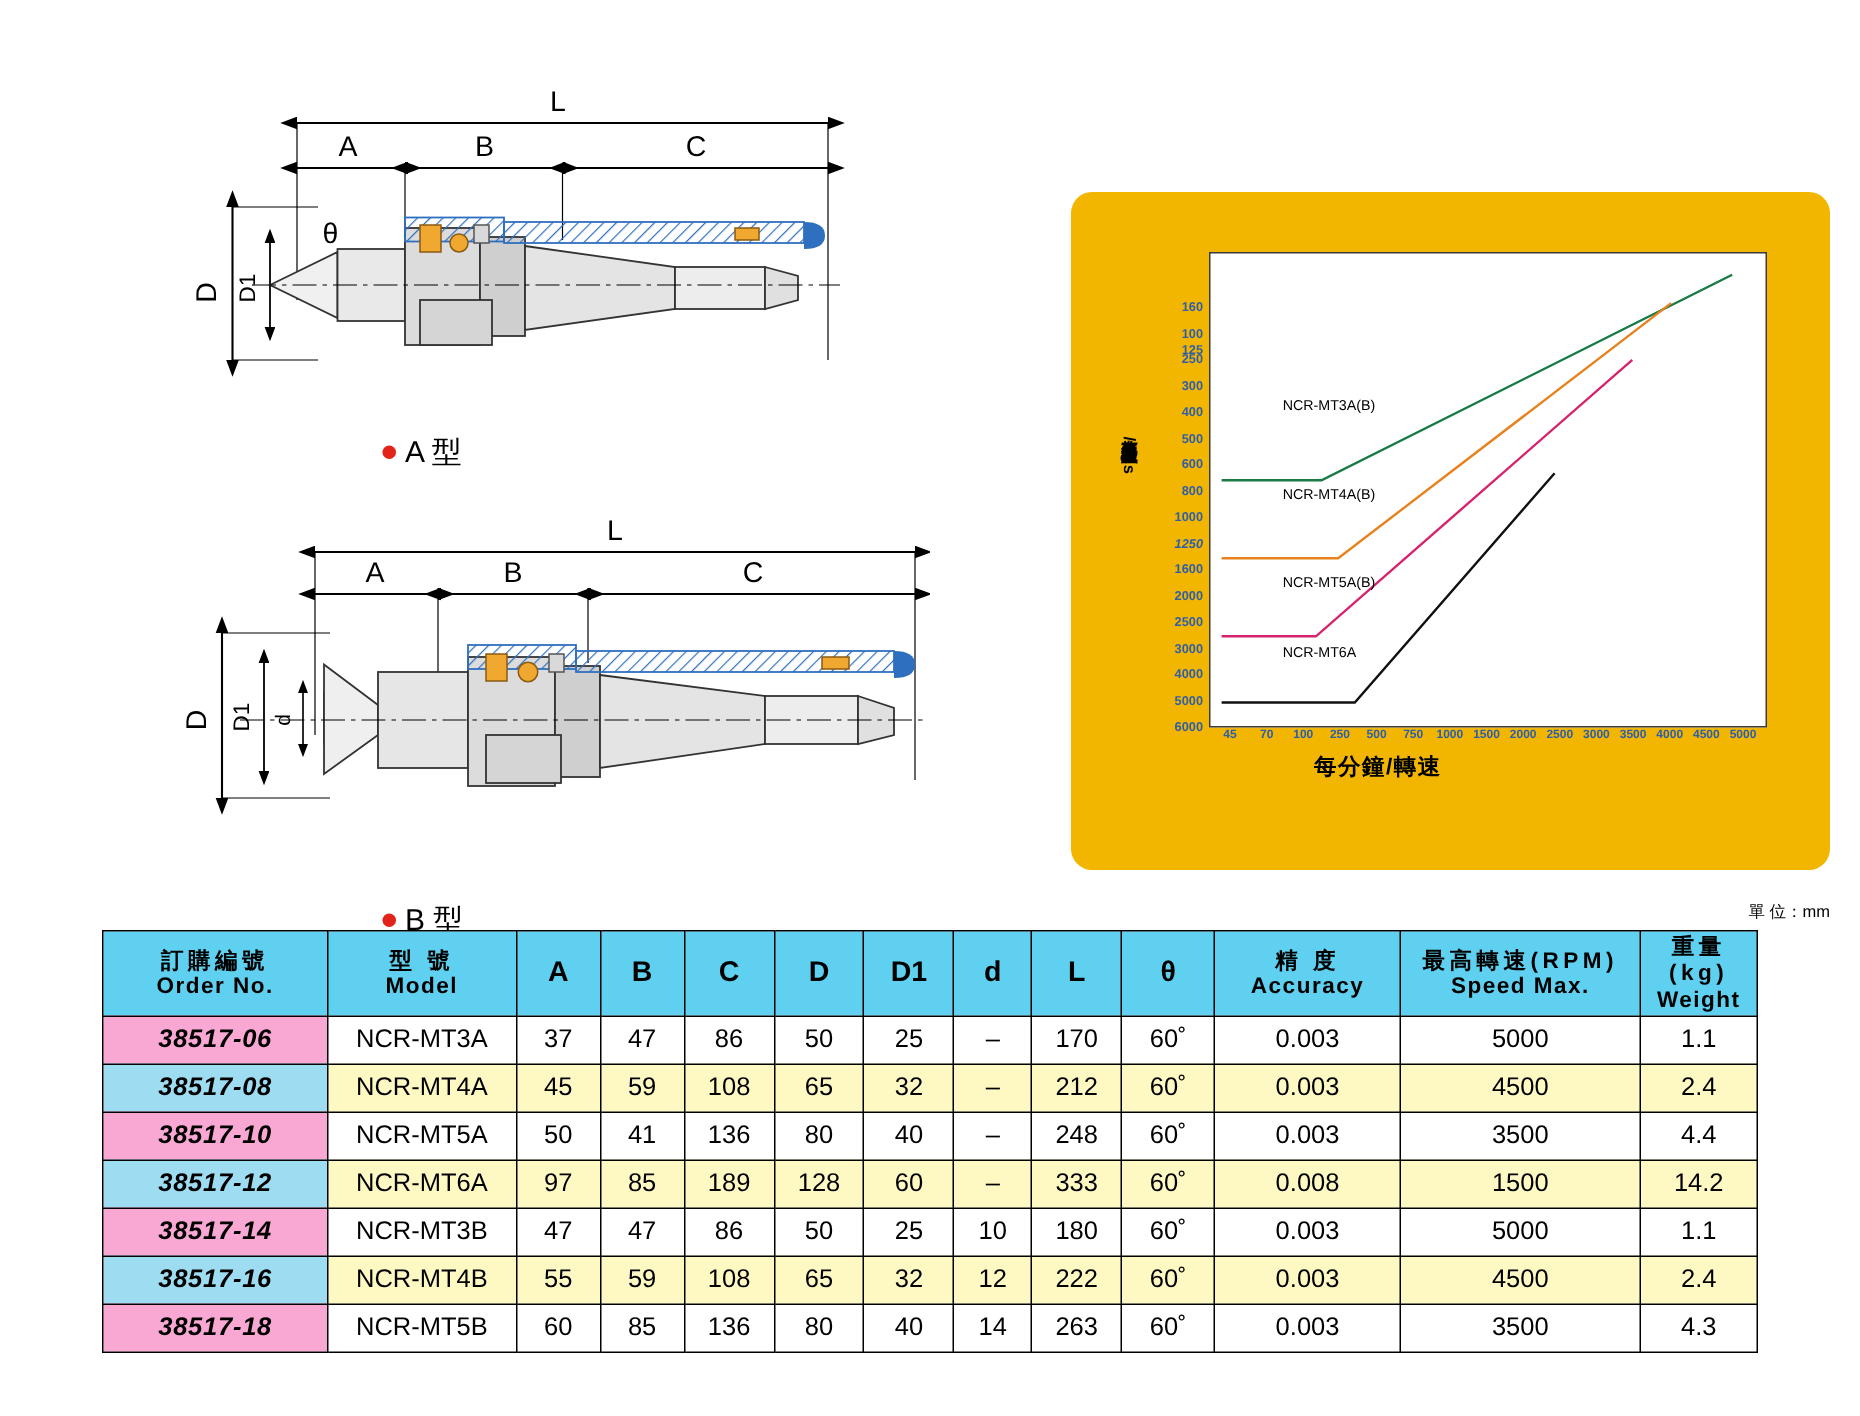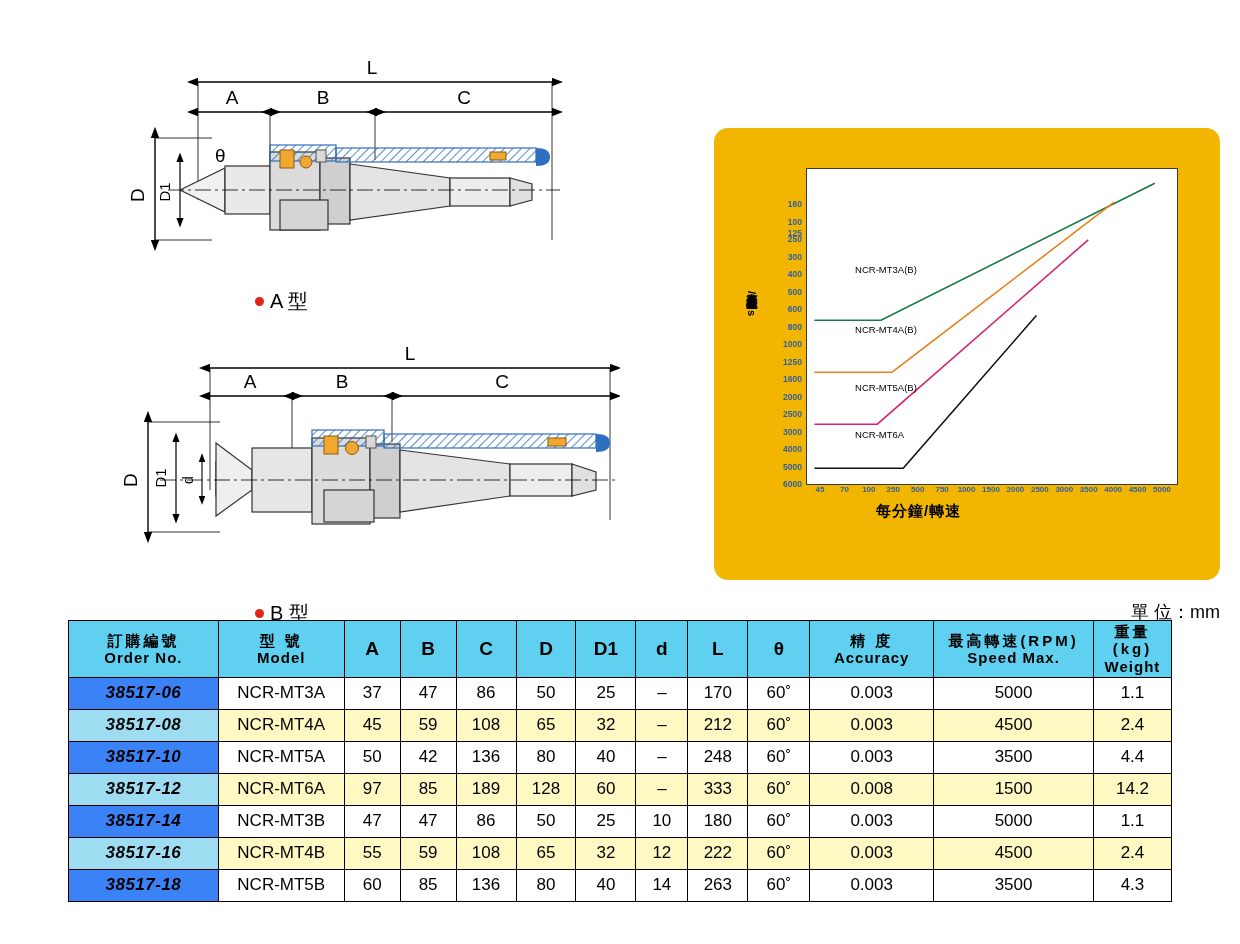--- a/index.html
+++ b/index.html
@@ -64,21 +64,21 @@
     white-space:nowrap;
   }
   .xlab{
     position:absolute;left:130px;top:344px;
     font-size:15px;font-weight:bold;color:#000;letter-spacing:1px;
   }
 
   
   .unit{
     position:absolute;right:20px;top:600px;
-    font-size:18px;color:#000;
+    font-size:11px;color:#000;
   }
 
   
   table.spec{
     position:absolute;left:68px;top:620px;
     border-collapse:collapse;
     width:1104px;
     background:#fff;
   }
   table.spec th, table.spec td{
@@ -95,21 +95,21 @@
     font-weight:bold;
     line-height:1.15;
     height:46px;
     font-size:15px;
   }
   table.spec thead th .cn{font-size:15px;letter-spacing:3px;}
   table.spec thead th .en{font-size:15px;letter-spacing:1px;}
   table.spec thead th.big{font-size:19px;}
   table.spec tbody tr.alt td{background:#fef9c3;}
   table.spec td.order{
-    background:#3b82f6;
+    background:#f9a8d4;
     font-style:italic;font-weight:bold;font-size:17px;
     letter-spacing:.5px;
   }
   table.spec tbody tr.alt td.order{background:#9edcf2;}
 </style>
 </head>
 <body>
 
 <div class="page">
 
@@ -264,21 +264,21 @@
         <div style="top: 18.75px; margin-top: 46px;">125</div>
         <div style="top: 36.25px; text-align: right;">160</div>
         <div style="top: 53.75px;">100</div>
         <div style="top: 71.25px;">250</div>
         <div style="top: 88.75px;">300</div>
         <div style="top: 106.25px;">400</div>
         <div style="top: 123.75px;">500</div>
         <div style="top: 141.25px;">600</div>
         <div style="top: 158.75px;">800</div>
         <div style="top: 176.25px;">1000</div>
-        <div style="top: 193.75px;">1250</div>
+        <div style="top: 193.75px; font-style: italic;">1250</div>
         <div style="top: 211.25px;">1600</div>
         <div style="top: 228.75px;">2000</div>
         <div style="top: 246.25px;">2500</div>
         <div style="top: 263.75px;">3000</div>
         <div style="top: 281.25px;">4000</div>
         <div style="top: 298.75px;">5000</div>
         <div style="top: 316.25px;">6000</div>
       </div>
     <div class="plotbox" id="plotbox">
       <svg id="chartsvg" width="370" height="315" viewBox="0 0 370 315" xmlns="http://www.w3.org/2000/svg">
@@ -375,21 +375,21 @@
           <td>212</td>
           <td>60˚</td>
           <td>0.003</td>
           <td>4500</td>
           <td>2.4</td>
         </tr>
         <tr>
           <td class="order">38517-10</td>
           <td>NCR-MT5A</td>
           <td>50</td>
-          <td>42</td>
+          <td>41</td>
           <td>136</td>
           <td>80</td>
           <td>40</td>
           <td>–</td>
           <td>248</td>
           <td>60˚</td>
           <td>0.003</td>
           <td>3500</td>
           <td>4.4</td>
         </tr>

